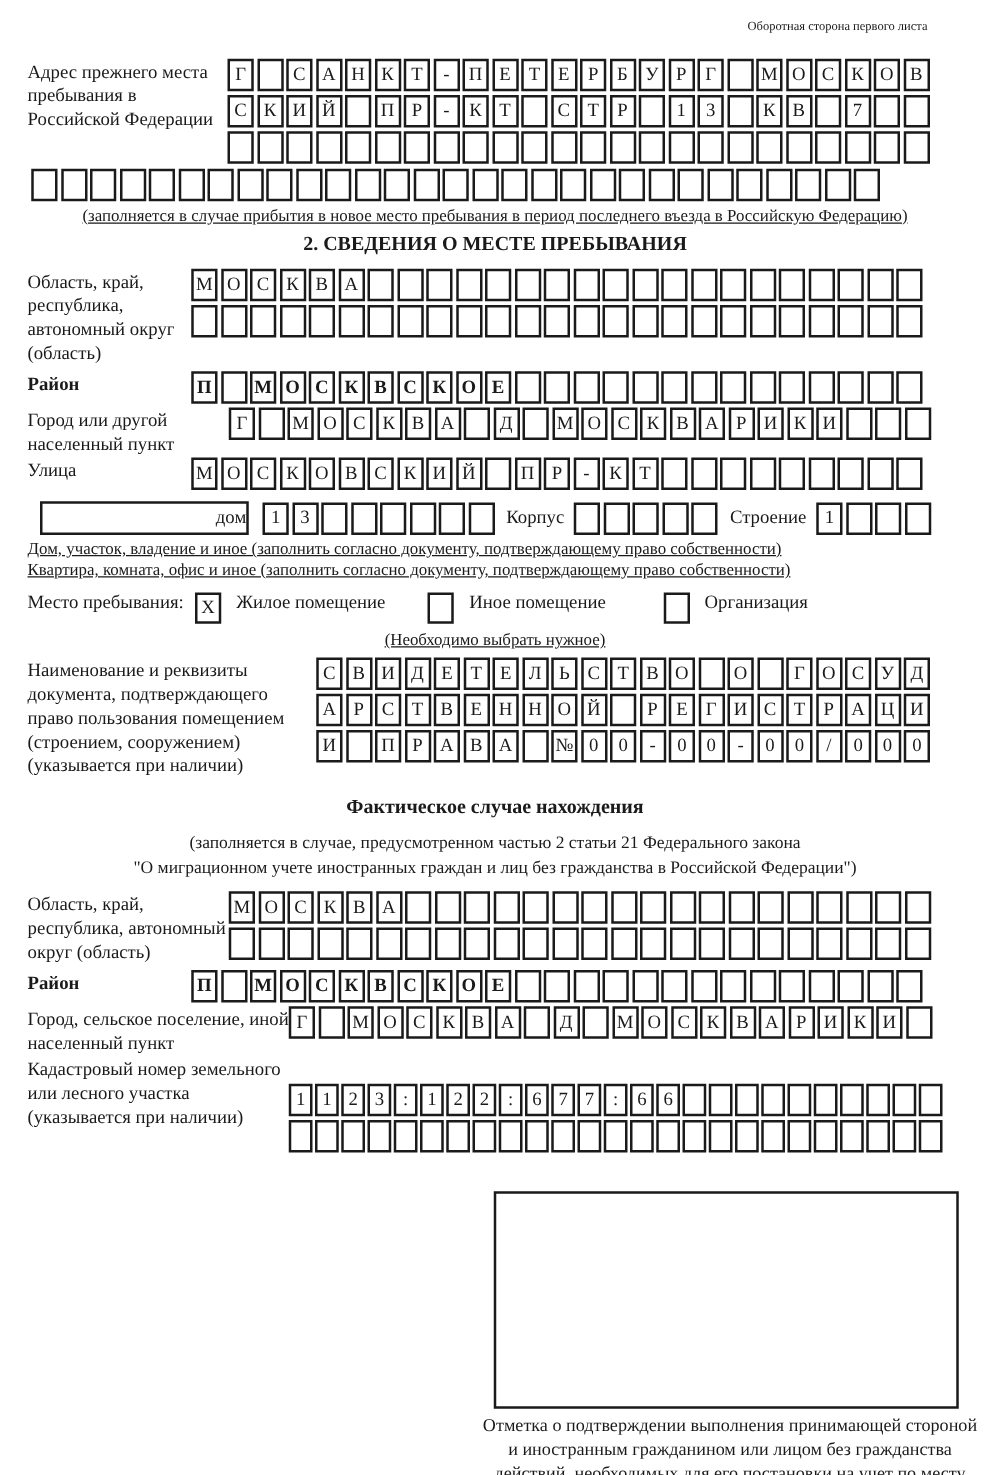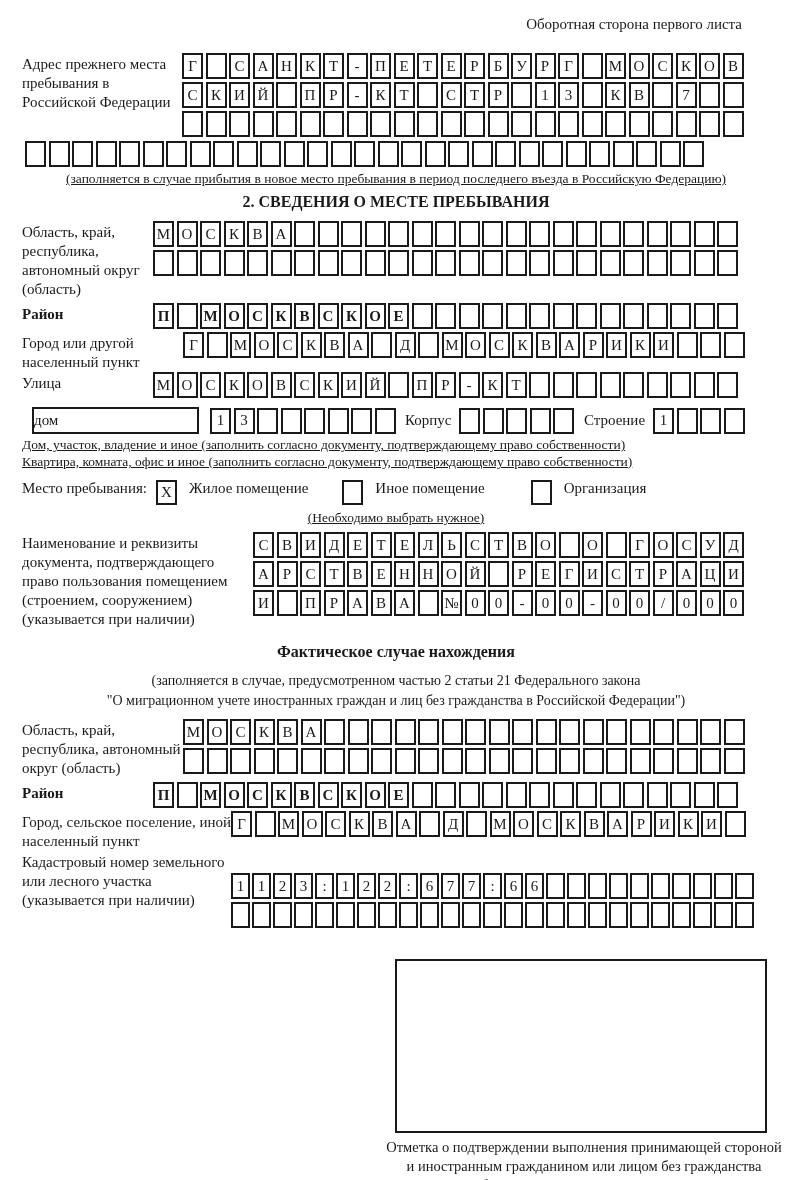--- a/index.html
+++ b/index.html
@@ -3,21 +3,21 @@
 <meta charset="utf-8">
 <style>
   html,body { margin:0; padding:0; background:#fff; }
   body {
     width:800px; height:1180px;
     font-family:"Liberation Serif","DejaVu Serif",serif;
     color:#1a1a1a; font-size:15px;
   }
   .page { padding:16px 30px 0 22px; box-sizing:border-box; }
 
-  .header-note { text-align:right; padding-right:28px; margin-bottom:20px; font-size:15px; }
+  .header-note { text-align:right; padding-right:28px; margin-bottom:20px; font-size:10px; }
 
   .frow { display:flex; align-items:flex-start; }
   .flabel { line-height:19px; flex:0 0 auto; padding-top:2px; }
   .w160 { width:160px; } .w131 { width:131px; } .w161 { width:161px; }
   .w231 { width:231px; } .w209 { width:209px; }
 
   .cellcol { flex:0 0 auto; }
   .cellrow { white-space:nowrap; height:26px; margin-bottom:3px; }
   .cell {
     box-sizing:border-box; display:inline-flex; width:21px; height:26px;
@@ -32,21 +32,21 @@
   .center { text-align:center; }
 
   .sec-title { font-size:16px; font-weight:bold; text-align:center; margin:6px 0 10px 0; }
 
   .mt4 { margin-top:4px;font-weight:bold; } .mt6 { margin-top:6px; } .mt8 { margin-top:8px; }
   .mt14 { margin-top:14px; }
 
   .house-row { display:flex; align-items:center; margin:6px 0 2px 10px; }
   .wide-box {
     box-sizing:border-box; height:27px; border:2px solid #1a1a1a;
-    display:flex; align-items:center; justify-content:flex-start; font-size:15px;
+    display:flex; align-items:center; justify-content:flex-end; font-size:15px;
   }
   .house-box { width:167px; margin-right:11px; }
   .flat-box  { width:202px; margin-right:11px; }
   .inline-label { margin:0 8px 0 7px; }
   .house-row .cellrow { margin-bottom:0; }
 
   .place-row { display:flex; margin-top:10px; }
   .cb {
     box-sizing:border-box; width:21px; height:25px; border:2px solid #1a1a1a;
     display:inline-flex; align-items:center; justify-content:center;

